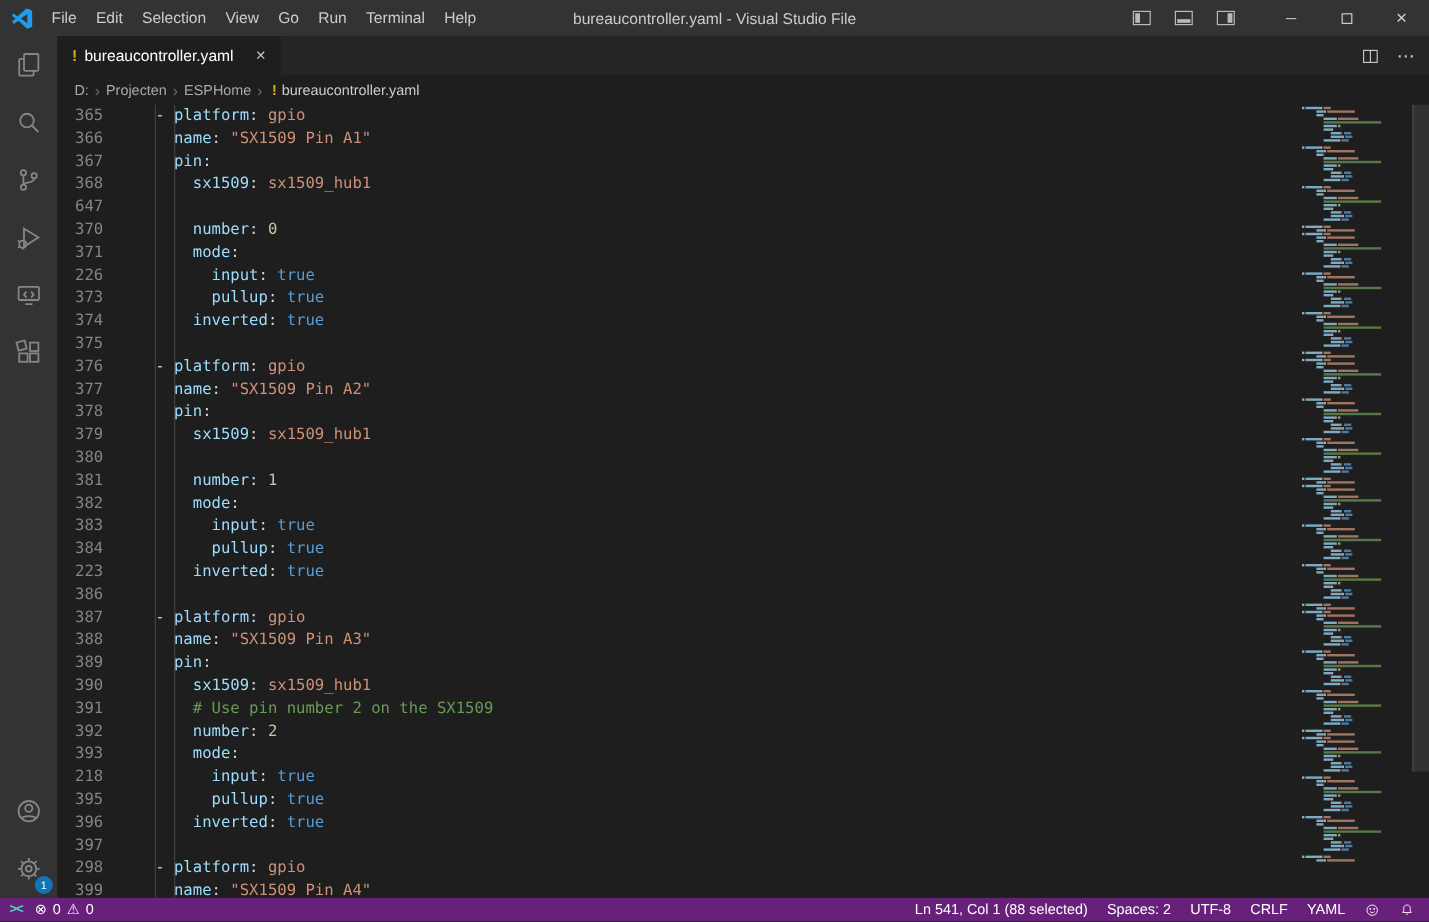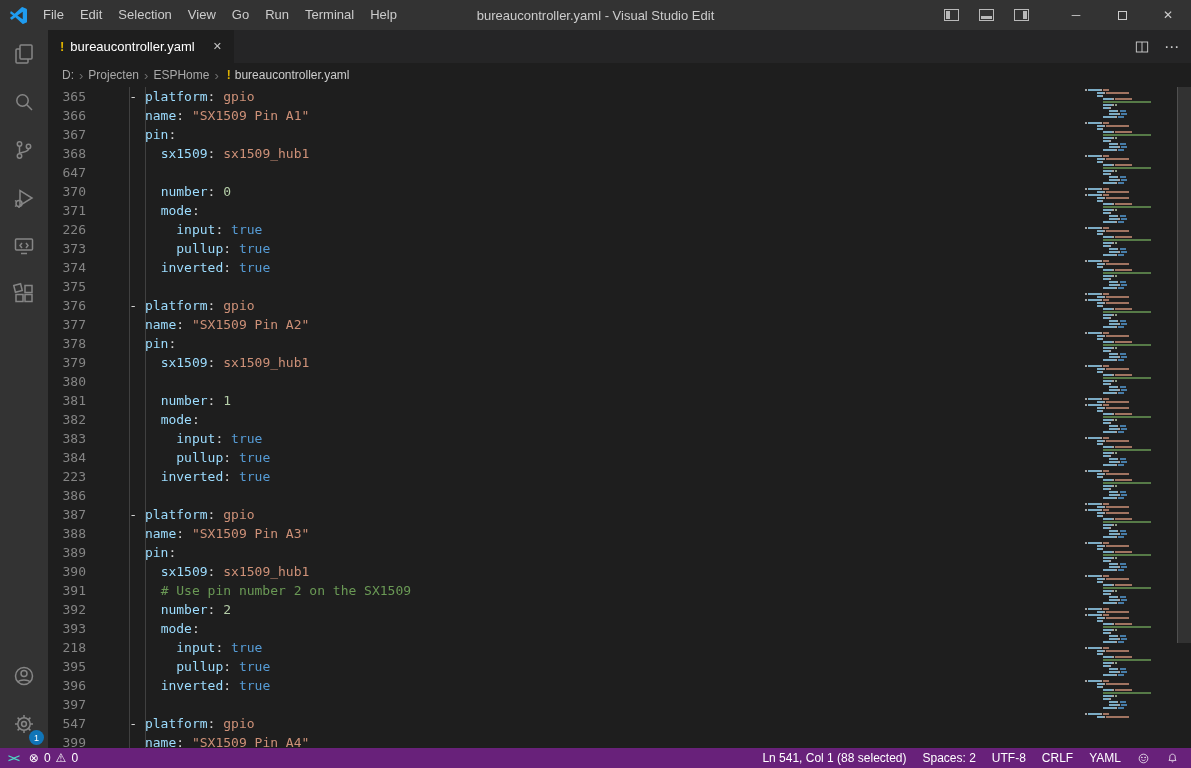--- a/index.html
+++ b/index.html
@@ -94,21 +94,21 @@
       <path fill="#1f9cf0" d="M23.15 2.59 18.21.21a1.5 1.5 0 0 0-1.71.29L6.53 9.6 2.18 6.3a1 1 0 0 0-1.28.06L.57 7.66a1 1 0 0 0 0 1.48L4.33 12 .57 14.86a1 1 0 0 0 0 1.48l1.33 1.3a1 1 0 0 0 1.28.06l4.35-3.3 9.97 9.1a1.5 1.5 0 0 0 1.71.29l4.94-2.38A1.5 1.5 0 0 0 24 20.06V3.94a1.5 1.5 0 0 0-.85-1.35ZM18 17.46 10.44 12 18 6.54Z"></path>
     </svg>
     <div class="menu-item">File</div>
     <div class="menu-item">Edit</div>
     <div class="menu-item">Selection</div>
     <div class="menu-item">View</div>
     <div class="menu-item">Go</div>
     <div class="menu-item">Run</div>
     <div class="menu-item">Terminal</div>
     <div class="menu-item">Help</div>
-    <div class="window-title">bureaucontroller.yaml - Visual Studio Edit</div>
+    <div class="window-title">bureaucontroller.yaml - Visual Studio File</div>
     <div class="titlebar-right">
       <div class="layout-group">
         <div class="layout-icon">
             <span class="fill fill-left"></span>
           </div>
         <div class="layout-icon">
             <span class="fill fill-bottom"></span>
           </div>
         <div class="layout-icon">
             <span class="fill fill-right"></span>
@@ -242,21 +242,21 @@
             <div class="code-line"><span class="line-number">388</span><span class="line-content"><span class="tok-p">      </span><span class="tok-k">name</span><span class="tok-p">: </span><span class="tok-s">"SX1509 Pin A3"</span></span></div>
             <div class="code-line"><span class="line-number">389</span><span class="line-content"><span class="tok-p">      </span><span class="tok-k">pin</span><span class="tok-p">:</span></span></div>
             <div class="code-line"><span class="line-number">390</span><span class="line-content"><span class="tok-p">        </span><span class="tok-k">sx1509</span><span class="tok-p">: </span><span class="tok-s">sx1509_hub1</span></span></div>
             <div class="code-line"><span class="line-number">391</span><span class="line-content"><span class="tok-p">        </span><span class="tok-c"># Use pin number 2 on the SX1509</span></span></div>
             <div class="code-line"><span class="line-number">392</span><span class="line-content"><span class="tok-p">        </span><span class="tok-k">number</span><span class="tok-p">: </span><span class="tok-n">2</span></span></div>
             <div class="code-line"><span class="line-number">393</span><span class="line-content"><span class="tok-p">        </span><span class="tok-k">mode</span><span class="tok-p">:</span></span></div>
             <div class="code-line"><span class="line-number">218</span><span class="line-content"><span class="tok-p">          </span><span class="tok-k">input</span><span class="tok-p">: </span><span class="tok-b">true</span></span></div>
             <div class="code-line"><span class="line-number">395</span><span class="line-content"><span class="tok-p">          </span><span class="tok-k">pullup</span><span class="tok-p">: </span><span class="tok-b">true</span></span></div>
             <div class="code-line"><span class="line-number">396</span><span class="line-content"><span class="tok-p">        </span><span class="tok-k">inverted</span><span class="tok-p">: </span><span class="tok-b">true</span></span></div>
             <div class="code-line"><span class="line-number">397</span><span class="line-content"></span></div>
-            <div class="code-line"><span class="line-number">547</span><span class="line-content"><span class="tok-p">    - </span><span class="tok-k">platform</span><span class="tok-p">: </span><span class="tok-s">gpio</span></span></div>
+            <div class="code-line"><span class="line-number">298</span><span class="line-content"><span class="tok-p">    - </span><span class="tok-k">platform</span><span class="tok-p">: </span><span class="tok-s">gpio</span></span></div>
             <div class="code-line"><span class="line-number">399</span><span class="line-content"><span class="tok-p">      </span><span class="tok-k">name</span><span class="tok-p">: </span><span class="tok-s">"SX1509 Pin A4"</span></span></div>
           </div>
         <div class="minimap">
             <div class="mm-row">
               <span style="margin-left: 6px; margin-right: 1.5px; width: 1.5px; background: rgb(212, 212, 212);"></span>
               <span style="margin-left: 0px; margin-right: 0px; width: 12px; background: rgb(156, 220, 254);"></span>
               <span style="margin-left: 0px; margin-right: 1.5px; width: 1.5px; background: rgb(212, 212, 212);"></span>
               <span style="margin-left: 0px; margin-right: 0px; width: 6px; background: rgb(206, 145, 120);"></span>
             </div>
             <div class="mm-row">

